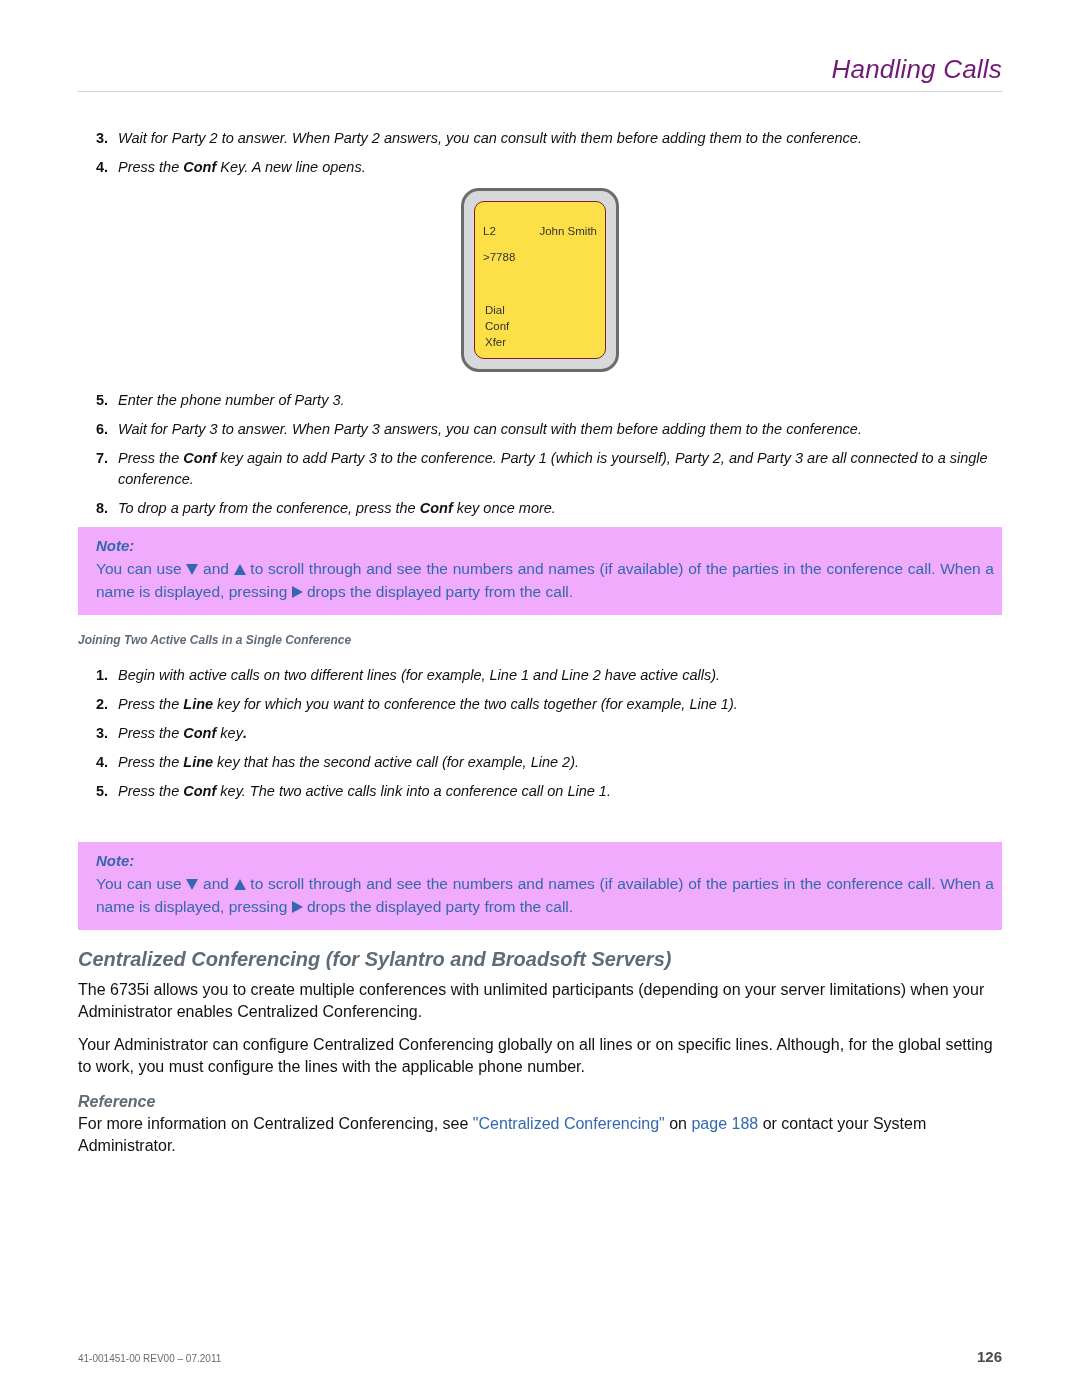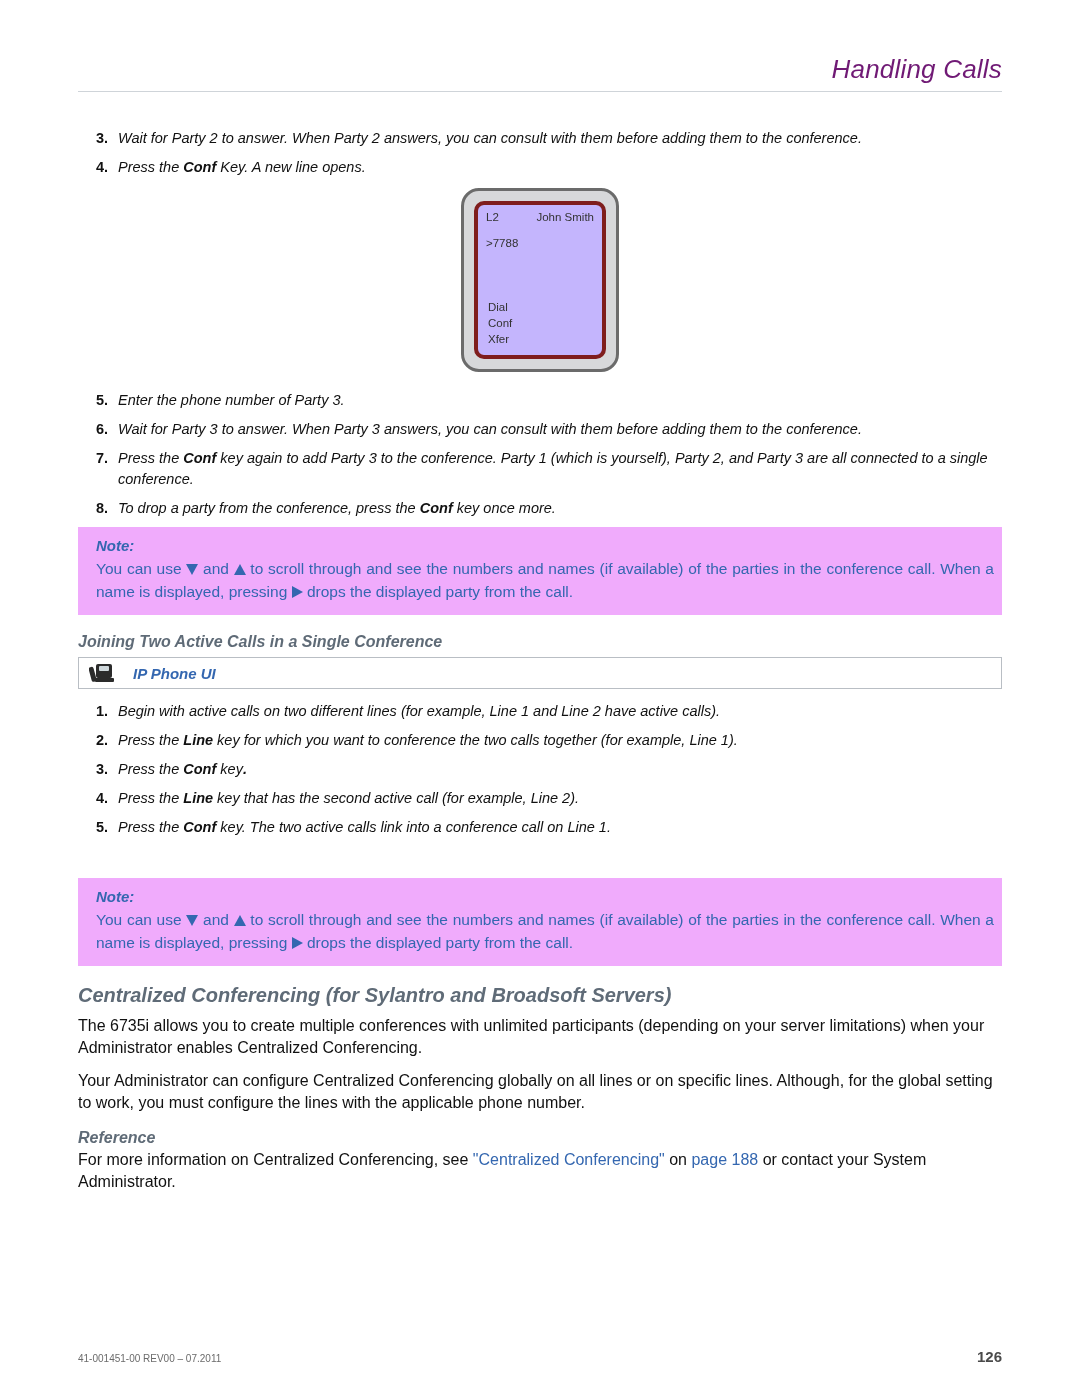--- a/index.html
+++ b/index.html
@@ -39,24 +39,24 @@
   .phone-outer {
     width: 158px; height: 184px;
     border: 3px solid #6b6b6b;
     border-radius: 18px;
     background: #d7d8da;
     padding: 10px;
     display: flex;
   }
   .phone-screen {
     flex: 1;
-    border: 4px solid #7f1d1d;
+    border: 1px solid #7f1d1d;
     border-radius: 10px;
-    background: #c4b5fd;
-    padding: 6px 8px 8px 8px;
+    background: #fde047;
+    padding: 23px 8px 8px 8px;
     font-size: 11.5px;
     color: #333;
     position: relative;
   }
   .phone-row1 { display: flex; justify-content: space-between; }
   .phone-opts { position: absolute; left: 10px; bottom: 8px; line-height: 1.35; }
 
   .note-box {
     background: #f0abfc;
     padding: 10px 8px 12px 18px;
@@ -95,22 +95,22 @@
     width: 0; height: 0;
     border-top: 6px solid transparent;
     border-bottom: 6px solid transparent;
     border-left: 11px solid #3467b0;
   }
 
   .sub-heading {
     font-style: italic;
     font-weight: 700;
     color: #5f6b77;
-    font-size: 16px;
-    margin: 14px 0 6px 0;
+    font-size: 12px;
+    margin: 14px 0 18px 0;
   }
 
   .ipphone-bar {
     border: 1px solid #b9bec4;
     display: flex;
     align-items: center;
     padding: 4px 10px;
     margin-bottom: 12px;
     gap: 14px;
   }
@@ -214,31 +214,20 @@
 
   <div class="note-box">
     <div class="note-label">Note:</div>
     <div class="note-text">
       <span>You can use </span><span class="tri tri-down"></span><span> and </span><span class="tri tri-up"></span><span> to scroll through and see the numbers and names (if available) of the parties in the conference call. When a name is displayed, pressing </span><span class="tri tri-right"></span><span> drops the displayed party from the call.</span>
     </div>
   </div>
 
   <div class="sub-heading">Joining Two Active Calls in a Single Conference</div>
 
-  <div class="ipphone-bar">
-    <span class="phone-icon">
-      <svg width="30" height="22" viewBox="0 0 30 22">
-        <rect x="7" y="2" width="16" height="14" rx="2" fill="#2b2b2b"></rect>
-        <rect x="10" y="4" width="10" height="5" rx="1" fill="#cfd8dc"></rect>
-        <rect x="1" y="5" width="5" height="15" rx="2" fill="#2b2b2b" transform="rotate(-15 3 12)"></rect>
-        <rect x="6" y="16" width="19" height="4" rx="1" fill="#2b2b2b"></rect>
-      </svg>
-    </span>
-    <span class="ipphone-label">IP Phone UI</span>
-  </div>
 
   <ol class="steps" id="stepsC">
       <li>
         <span class="num">1.</span>
         <span class="txt">Begin with active calls on two different lines (for example, Line 1 and Line 2 have active calls).</span>
       </li>
       <li>
         <span class="num">2.</span>
         <span class="txt">Press the <b>Line</b> key for which you want to conference the two calls together (for example, Line 1).</span>
       </li>

